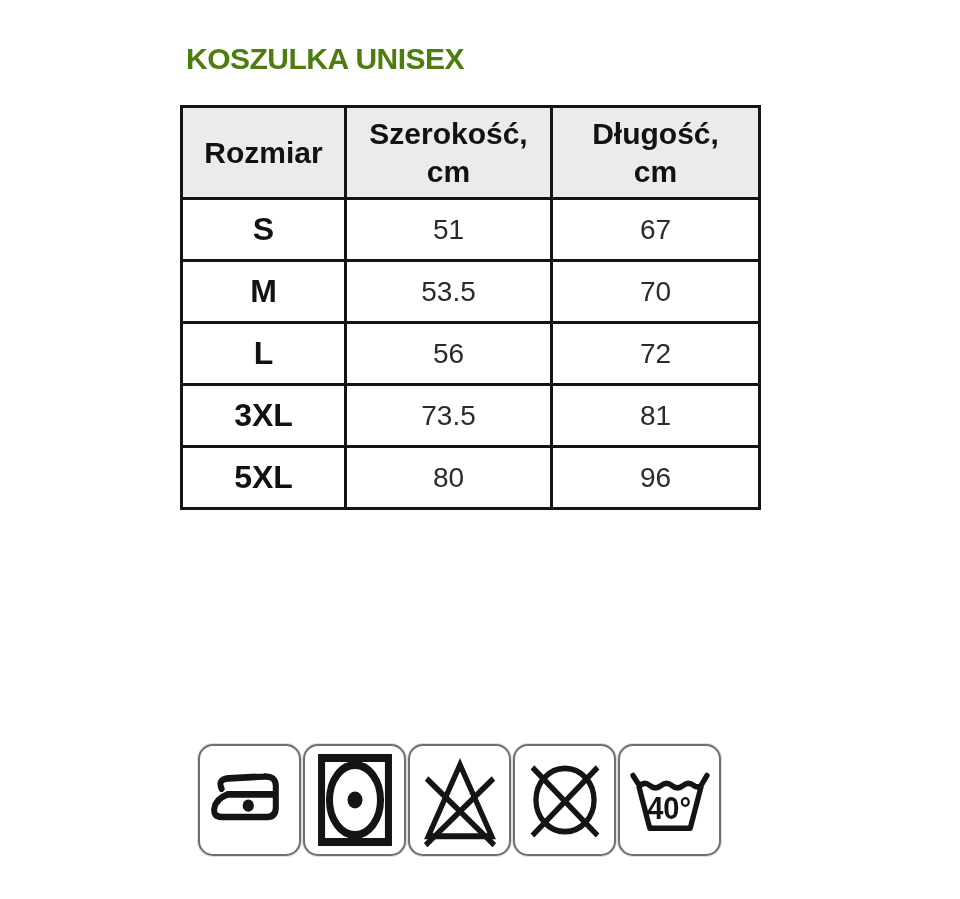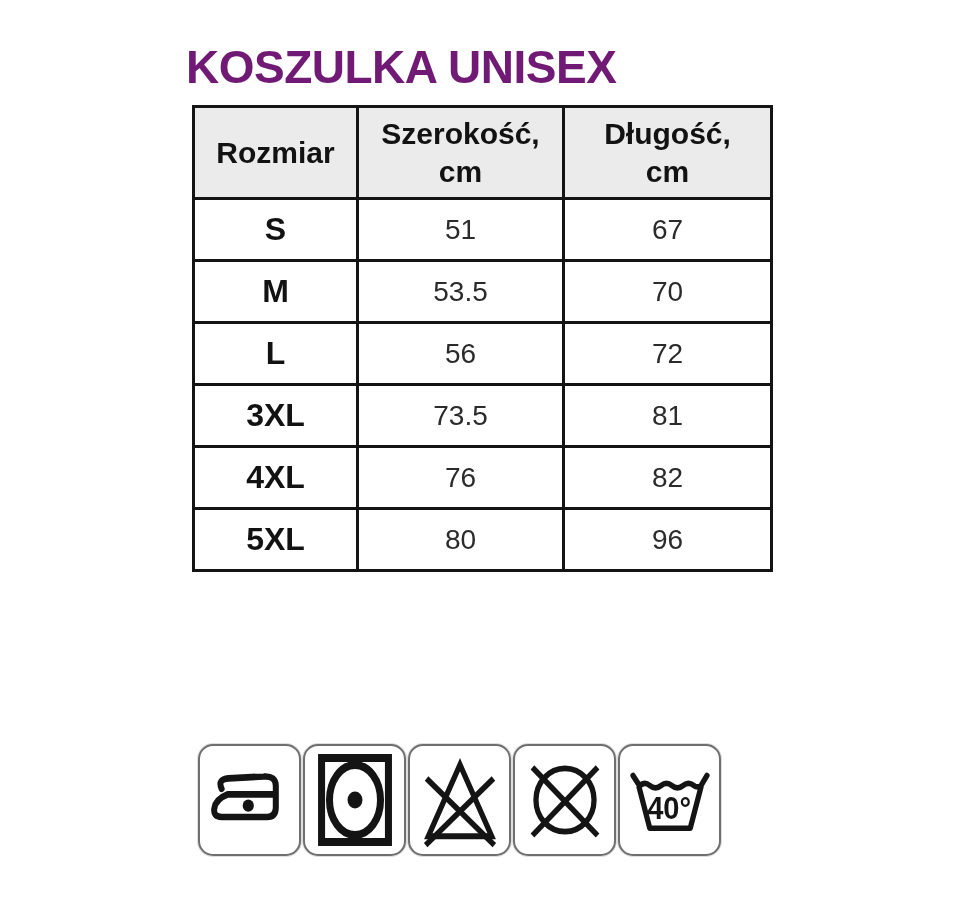--- a/index.html
+++ b/index.html
@@ -7,31 +7,31 @@
     width: 960px; height: 899px;
     background: #ffffff;
     font-family: "Liberation Sans", sans-serif;
     overflow: hidden;
   }
   .stage { position: relative; width: 960px; height: 899px; background: #ffffff; }
 
   .page-title {
     position: absolute;
     left: 186px; top: 42px;
-    font-size: 46px;
+    font-size: 30px;
     font-weight: bold;
     letter-spacing: -0.5px;
-    color: #701a75;
+    color: #4d7c0f;
     line-height: 1.1;
     white-space: nowrap;
   }
 
   table.size-chart {
     position: absolute;
-    left: 192px; top: 105px;
+    left: 180px; top: 105px;
     width: 578px;
     border-collapse: collapse;
     table-layout: fixed;
   }
   .size-chart th, .size-chart td {
     border: 3px solid #141414;
     text-align: center;
     vertical-align: middle;
     padding: 0;
     background: #ffffff;
@@ -120,25 +120,20 @@
         <td class="size-cell">L</td>
         <td class="val-cell">56</td>
         <td class="val-cell">72</td>
       </tr>
       <tr>
         <td class="size-cell">3XL</td>
         <td class="val-cell">73.5</td>
         <td class="val-cell">81</td>
       </tr>
       <tr>
-        <td class="size-cell">4XL</td>
-        <td class="val-cell">76</td>
-        <td class="val-cell">82</td>
-      </tr>
-      <tr>
         <td class="size-cell">5XL</td>
         <td class="val-cell">80</td>
         <td class="val-cell">96</td>
       </tr>
     </tbody>
   </table>
 
   <div class="care-icons">
 
     <div class="care-box">

